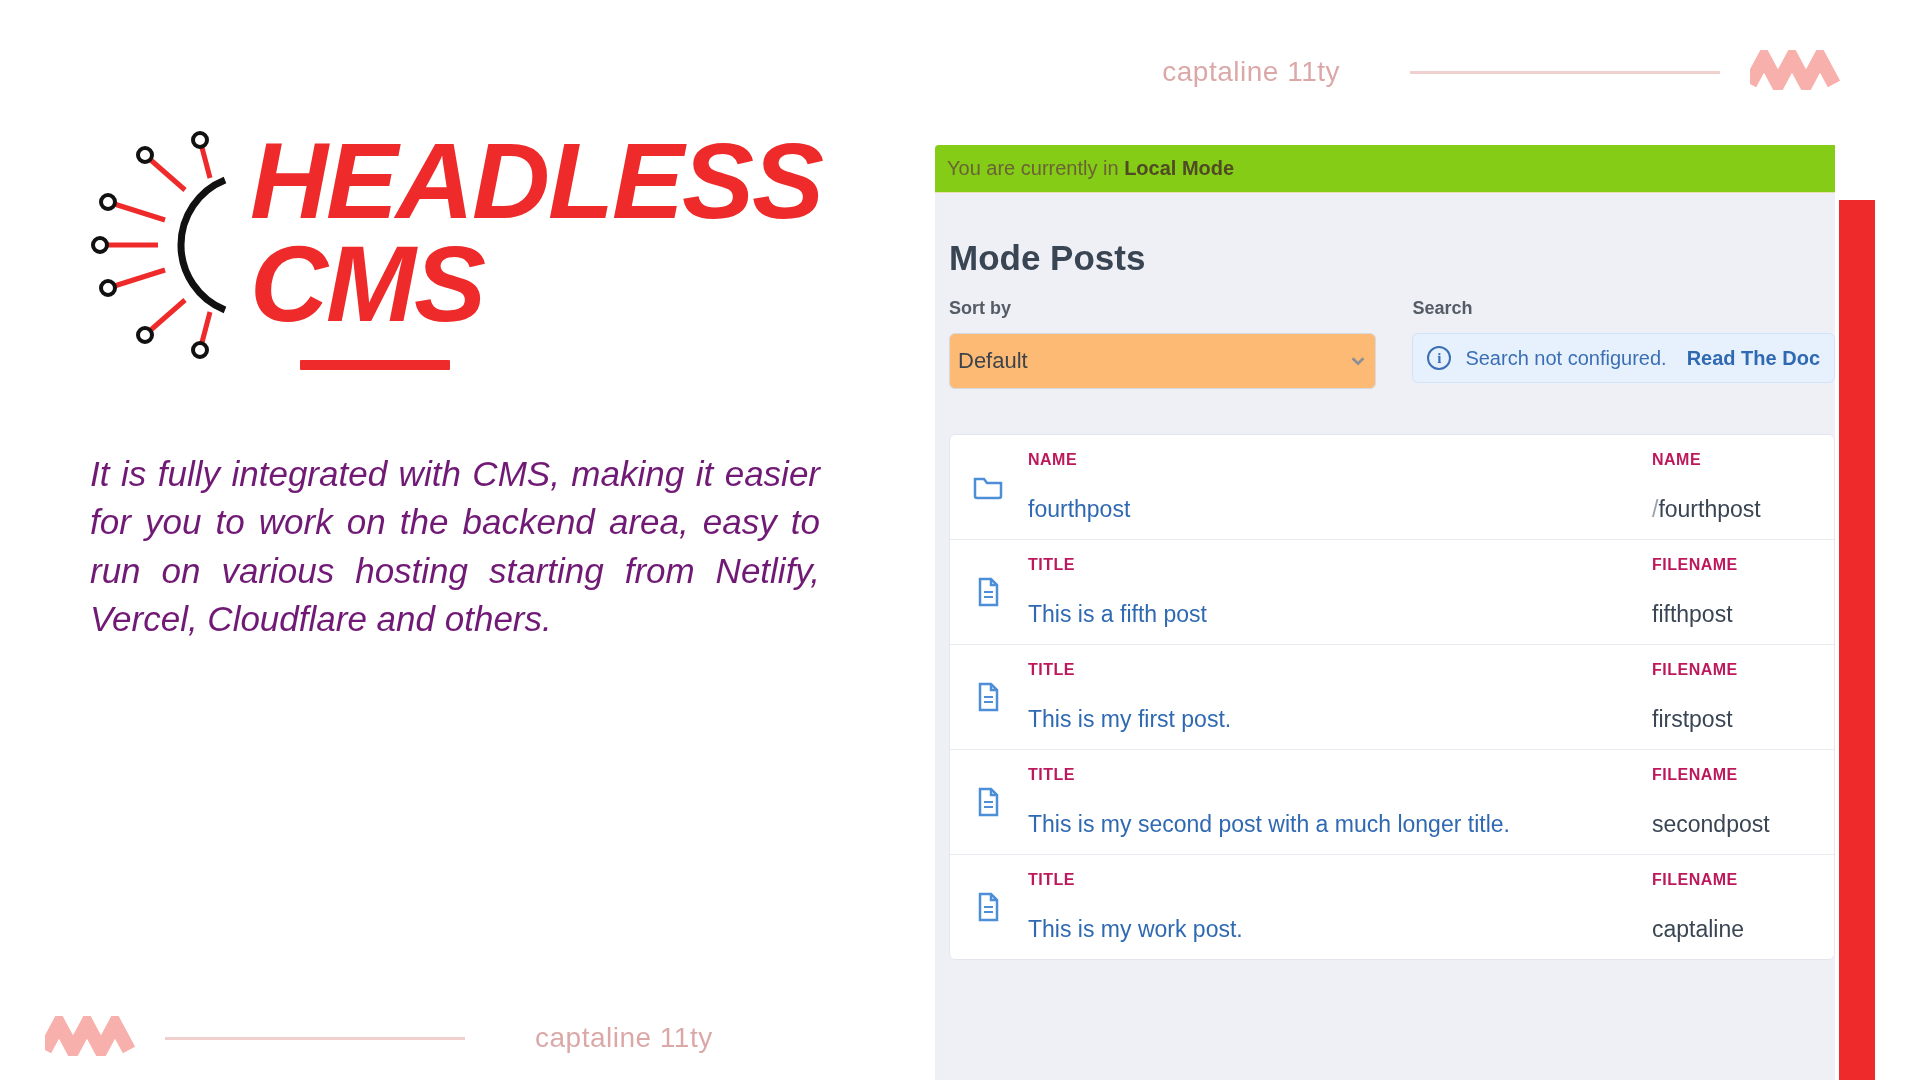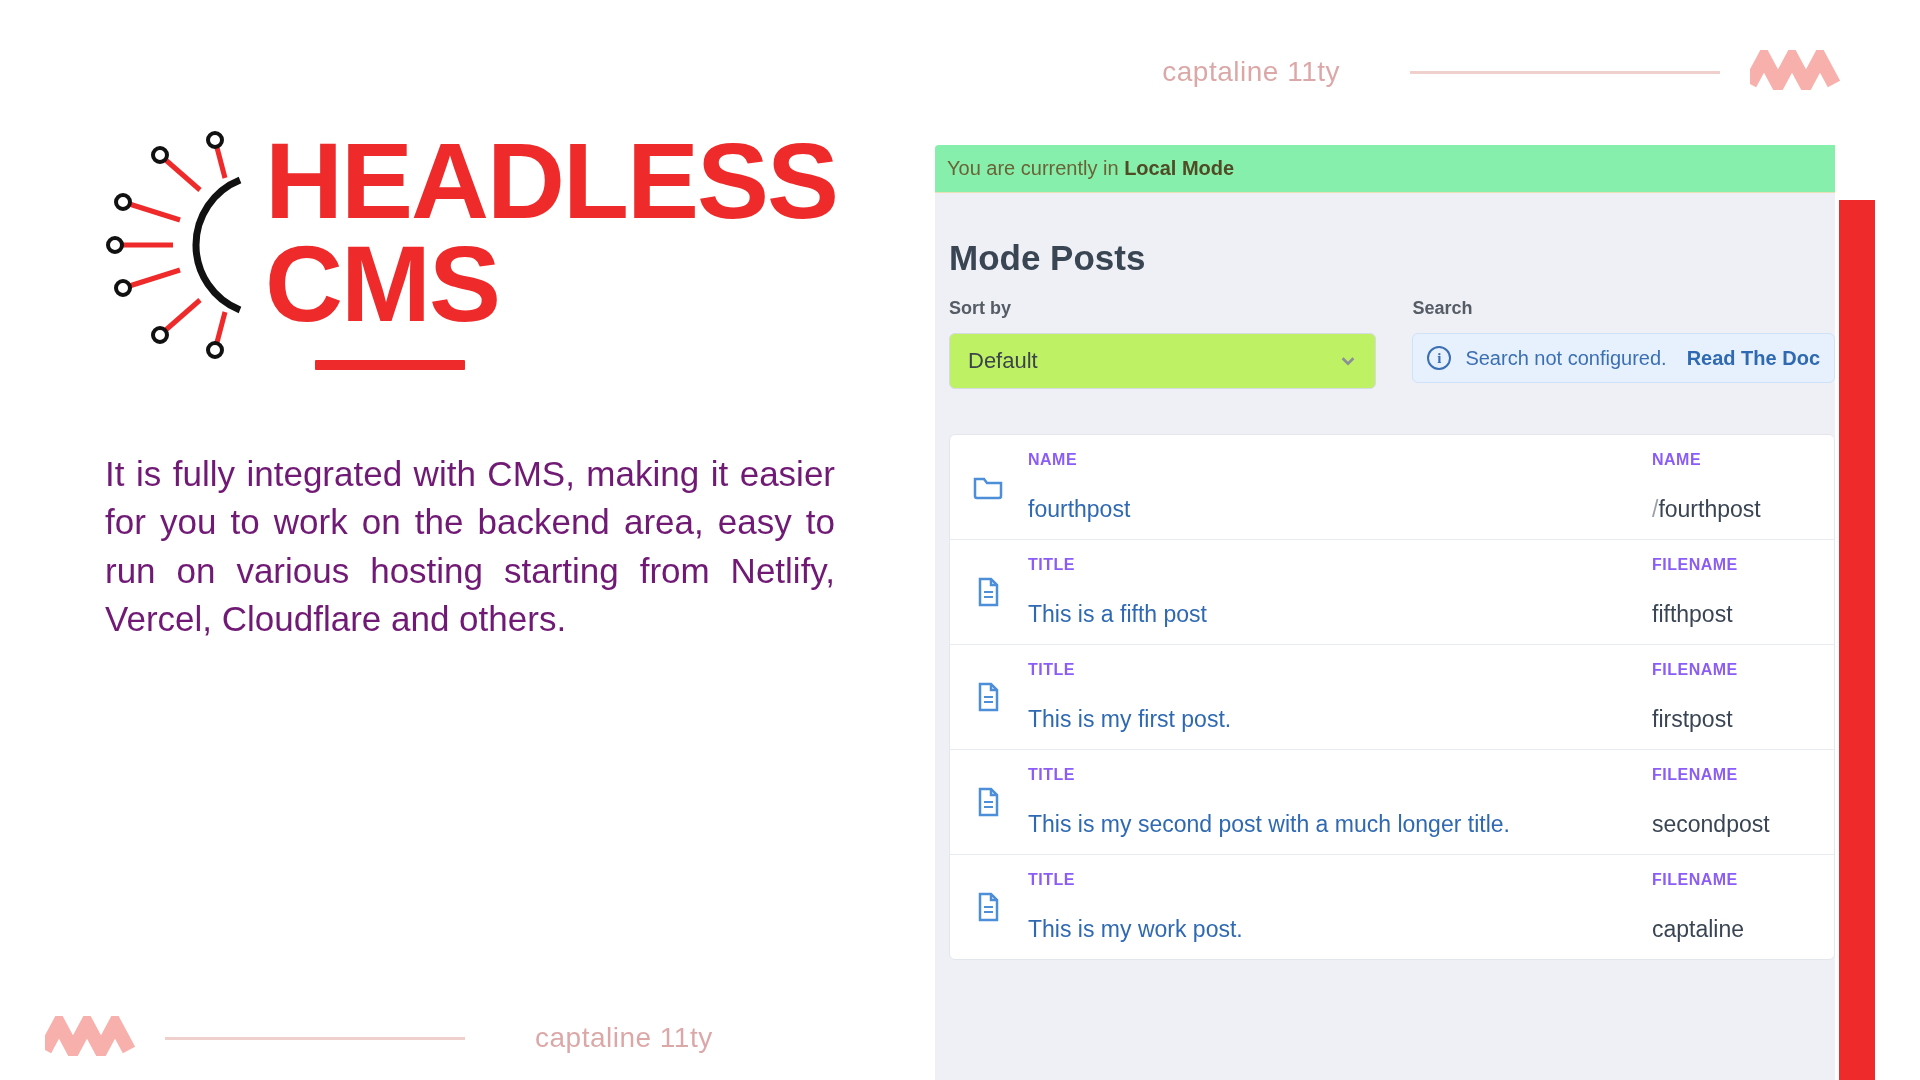--- a/index.html
+++ b/index.html
@@ -12,51 +12,51 @@
   .brand-top .line { width: 310px; height: 3px; background: #f0d0cd; }
   .zigzag-tr svg polyline { stroke: #f7b0ab; stroke-width: 14; fill: none; stroke-linejoin: miter; }
 
   
   .brand-bottom { position: absolute; bottom: 20px; left: 45px; display: flex; align-items: center; gap: 30px; }
   .brand-bottom .label { font-size: 28px; color: #a62626; opacity: 0.4; font-weight: 500; letter-spacing: .5px; font-family: 'Trebuchet MS', sans-serif; margin-left: 40px; }
   .brand-bottom .line { width: 300px; height: 3px; background: #f0d0cd; }
   .zigzag-bl svg polyline { stroke: #f7b0ab; stroke-width: 14; fill: none; stroke-linejoin: miter; }
 
   
-  .left-col { position: absolute; left: 105px; top: 130px; width: 730px; }
+  .left-col { position: absolute; left: 90px; top: 130px; width: 730px; font-style: italic; }
   .heading-row { display: flex; align-items: flex-start; gap: 20px; }
   .cms-icon { width: 140px; height: 230px; flex-shrink: 0; }
   h1.title { font-family: 'Arial Black', Impact, sans-serif; font-size: 108px; line-height: 0.95; font-weight: 900; color: #ee2b2a; letter-spacing: -2px; }
   .title-underline { width: 150px; height: 10px; background: #ee2b2a; margin-left: 50px; margin-top: 25px; border-radius: 1px; }
   .desc { margin-top: 80px; font-size: 35px; line-height: 1.38; color: #701a75; text-align: justify; font-family: 'Segoe UI', Arial, sans-serif; }
 
   
   .panel { position: absolute; top: 145px; left: 935px; width: 900px; height: 940px; background: #eef0f5; border-top-left-radius: 4px; overflow: hidden; }
-  .localmode { background: #86efac; color: #6b6336; font-size: 20px; padding: 12px 12px; border-bottom: 1px solid #e8e0b4; font-weight: 500; }
+  .localmode { background: #84cc16; color: #6b6336; font-size: 20px; padding: 12px 12px; border-bottom: 1px solid #e8e0b4; font-weight: 500; }
   .localmode strong { font-weight: 700; color: #504a25; }
   .panel-inner { padding: 45px 0 0 14px; }
   .panel-title { font-size: 35px; font-weight: 600; color: #3a4554; margin-bottom: 20px; }
   .controls { display: flex; gap: 28px; margin-bottom: 45px; }
   .ctrl-col.sort { width: 495px; }
   .ctrl-col.search { flex: 1; margin-left: 8px; }
   .ctrl-label { font-size: 18px; color: #555c65; font-weight: 700; margin-bottom: 14px; }
-  .select { background: #bef264; border: 1px solid #d6dae1; border-radius: 6px; padding: 14px 18px; font-size: 22px; color: #3c434c; display: flex; align-items: center; justify-content: space-between; }
+  .select { background: #fdba74; border: 1px solid #d6dae1; border-radius: 6px; padding: 14px 8px; font-size: 22px; color: #3c434c; display: flex; align-items: center; justify-content: space-between; }
   .chevron { width: 18px; height: 18px; }
   .chevron polyline { stroke: #8a8f98; stroke-width: 3; fill: none; }
   .search-box { background: #e7f1fd; border: 1px solid #cfe2f8; border-radius: 6px; padding: 12px 14px; display: flex; align-items: center; gap: 14px; color: #3b6fb4; font-size: 20px; overflow: hidden; white-space: nowrap; }
   .info-icon { width: 24px; height: 24px; border: 2px solid #3b6fb4; border-radius: 50%; display: flex; align-items: center; justify-content: center; font-size: 15px; font-weight: 700; font-family: Georgia, serif; flex-shrink: 0; }
   .search-link { color: #2f69b2; font-weight: 600; margin-left: 6px; }
 
   .list { background: #fff; border: 1px solid #e3e7ed; border-radius: 6px; overflow: hidden; }
   .row { display: flex; align-items: center; border-bottom: 1px solid #e8ebef; padding: 16px 22px; gap: 24px; }
   .row:last-child { border-bottom: none; }
   .row-icon { width: 32px; height: 32px; flex-shrink: 0; }
   .row-main { flex: 1; min-width: 0; }
   .row-right { width: 160px; flex-shrink: 0; }
-  .row-key { font-size: 16px; color: #8b5cf6; font-weight: 700; letter-spacing: .5px; margin-bottom: 4px; }
+  .row-key { font-size: 16px; color: #be185d; font-weight: 700; letter-spacing: .5px; margin-bottom: 4px; }
   .row-val { font-size: 23px; color: #2f69b2; font-weight: 500; white-space: nowrap; overflow: hidden; text-overflow: ellipsis; margin-top: 27px; }
   .row-right .row-val { color: #3a4554; font-weight: 500; }
   .row-right .row-val .slash { color: #9aa0a8; }
 
   
   .redbar { position: absolute; top: 200px; right: 45px; width: 36px; height: 880px; background: #ee2b2a; }
 </style>
 </head>
 <body>
 

